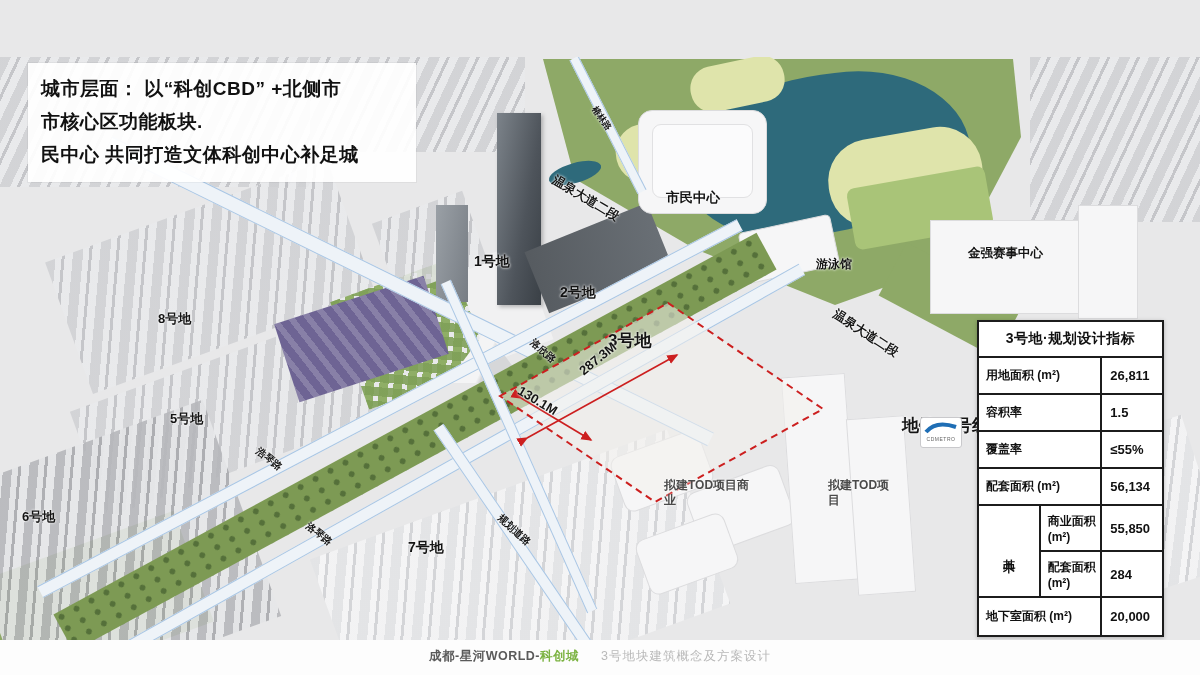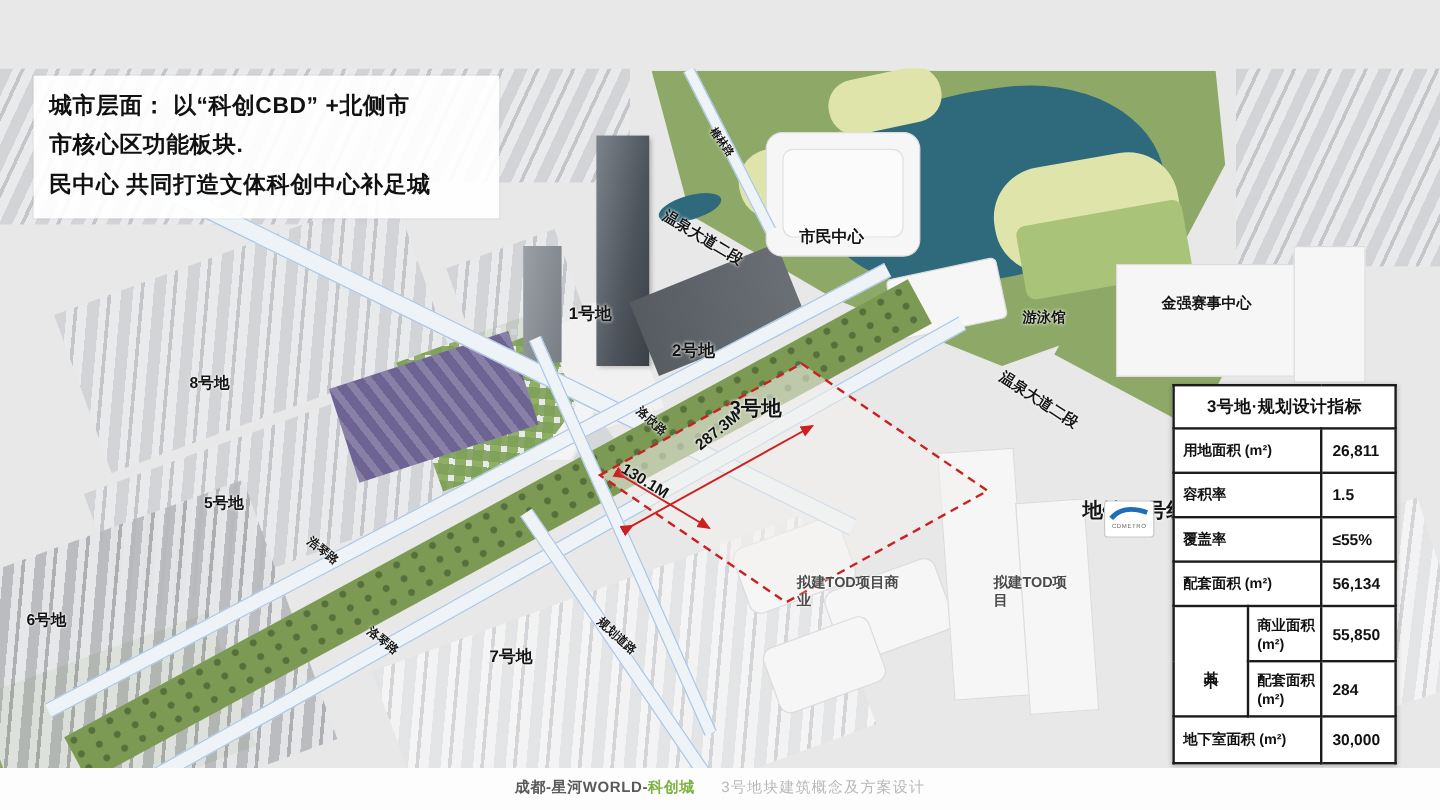--- a/index.html
+++ b/index.html
@@ -124,21 +124,21 @@
       </defs>
       <polygon points="500,339 668,246 823,352 655,445" fill="rgba(242,240,237,0.55)" stroke="#cc1f1f" stroke-width="2" stroke-dasharray="7 5"></polygon>
       <line x1="527" y1="381" x2="677" y2="298" stroke="#cc1f1f" stroke-width="1.6" marker-start="url(#arr)" marker-end="url(#arr)"></line>
       <line x1="521" y1="341" x2="591" y2="383" stroke="#cc1f1f" stroke-width="1.6" marker-start="url(#arr)" marker-end="url(#arr)"></line>
     </svg>
 
     <div class="lbl" style="left:588px;top:55px;font-size:9px;transform:rotate(55deg);">椿林路</div>
     <div class="lbl" style="left:548px;top:133px;font-size:12.5px;transform:rotate(31deg);">温泉大道二段</div>
     <div class="lbl" style="left:828px;top:268px;font-size:12.5px;transform:rotate(33deg);">温泉大道二段</div>
     <div class="lbl" style="left:666px;top:132px;font-size:13.5px;">市民中心</div>
-    <div class="lbl" style="left:852px;top:199px;font-size:12px;font-family:Liberation Mono, monospace;">游泳馆</div>
+    <div class="lbl" style="left:816px;top:199px;font-size:12px;font-family:Liberation Mono, monospace;">游泳馆</div>
     <div class="lbl" style="left:968px;top:188px;font-size:12.5px;">金强赛事中心</div>
     <div class="lbl" style="left:474px;top:196px;font-size:14px;">1号地</div>
     <div class="lbl" style="left:560px;top:227px;font-size:14px;">2号地</div>
     <div class="lbl" style="left:608px;top:272px;font-size:17px;">3号地</div>
     <div class="lbl" style="left:158px;top:253px;font-size:13px;">8号地</div>
     <div class="lbl" style="left:170px;top:353px;font-size:13px;">5号地</div>
     <div class="lbl" style="left:22px;top:451px;font-size:13px;">6号地</div>
     <div class="lbl" style="left:408px;top:482px;font-size:14px;">7号地</div>
     <div class="lbl" style="left:254px;top:395px;font-size:10px;transform:rotate(38deg);">浩琴路</div>
     <div class="lbl" style="left:304px;top:470px;font-size:10px;transform:rotate(38deg);">洛琴路</div>
@@ -189,21 +189,21 @@
       <td rowspan="2" class="grp" style="width:20px;">其中</td>
       <td class="lab">商业面积 (m²)</td>
       <td class="val">55,850</td>
     </tr>
     <tr style="height:46px;">
       <td class="lab">配套面积 (m²)</td>
       <td class="val">284</td>
     </tr>
     <tr style="height:39px;">
       <td colspan="2" class="lab">地下室面积 (m²)</td>
-      <td class="val">30,000</td>
+      <td class="val">20,000</td>
     </tr>
   </tbody>
     </table>
 
 
   <div class="footer">
     <span class="proj">成都-星河WORLD-</span>
     <span class="brand">科创城</span>
     <span class="doc">3号地块建筑概念及方案设计</span>
   </div>

